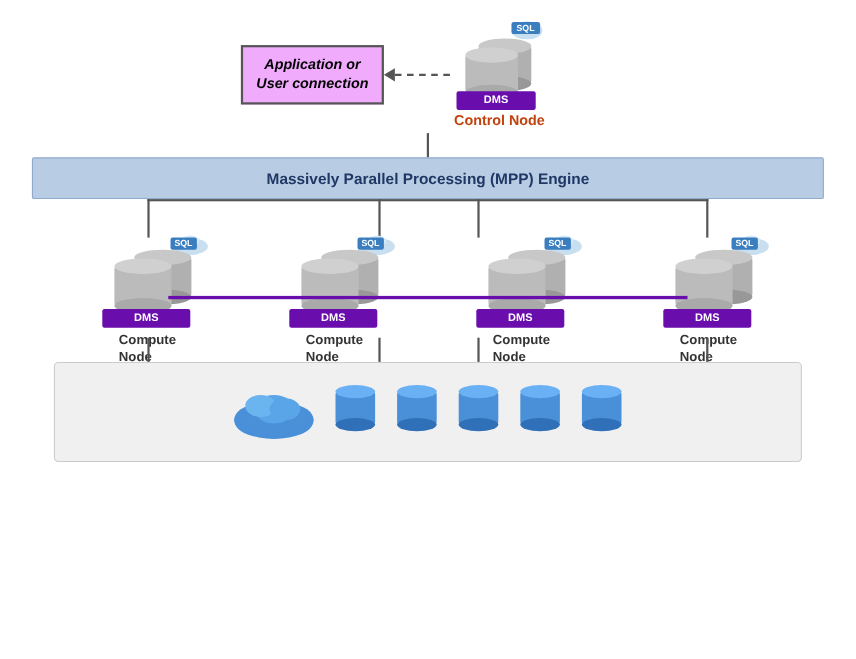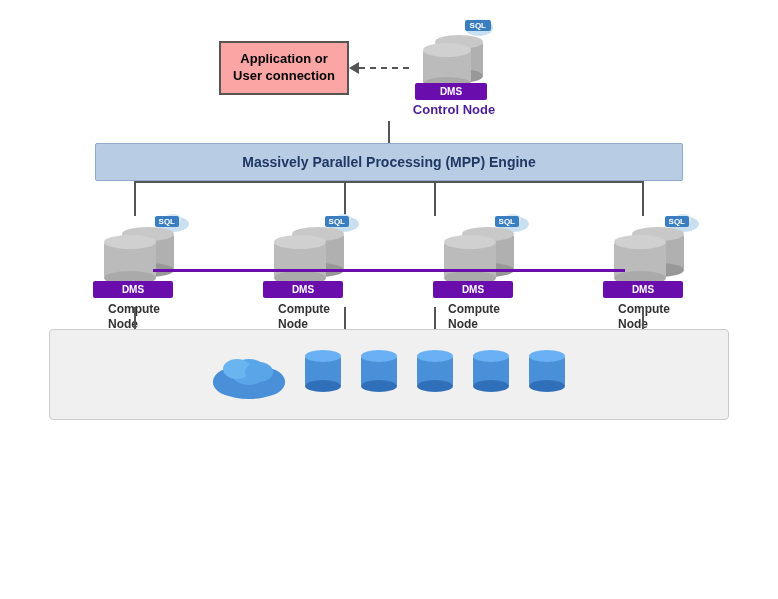--- a/index.html
+++ b/index.html
@@ -32,23 +32,24 @@
       width: 100%;
       margin-bottom: 4px;
       position: relative;
     }
     .app-box {
       border: 2px solid #555;
       padding: 8px 12px;
       font-size: 13px;
       font-weight: bold;
       line-height: 1.3;
-      background: #fca5a5;
+      background: #f0abfc;
       min-width: 130px;
       text-align: center;
+      font-style: italic;
     }
     .dashed-arrow {
       display: flex;
       align-items: center;
       width: 60px;
     }
     .dashed-line {
       flex: 1;
       border-top: 2px dashed #555;
       position: relative;
@@ -63,27 +64,27 @@
 
     
     .control-node {
       display: flex;
       flex-direction: column;
       align-items: center;
     }
     .control-node-label {
       font-size: 13px;
       font-weight: 600;
-      color: #4c1d95;
+      color: #c2410c;
       margin-top: 4px;
     }
 
     
     .mpp-bar {
-      width: 588px;
+      width: 720px;
       background: #b8cce4;
       border: 1px solid #8eaacc;
       padding: 10px 20px;
       text-align: center;
       font-size: 14px;
       font-weight: bold;
       color: #1f3864;
       border-radius: 2px;
       margin: 0;
     }

